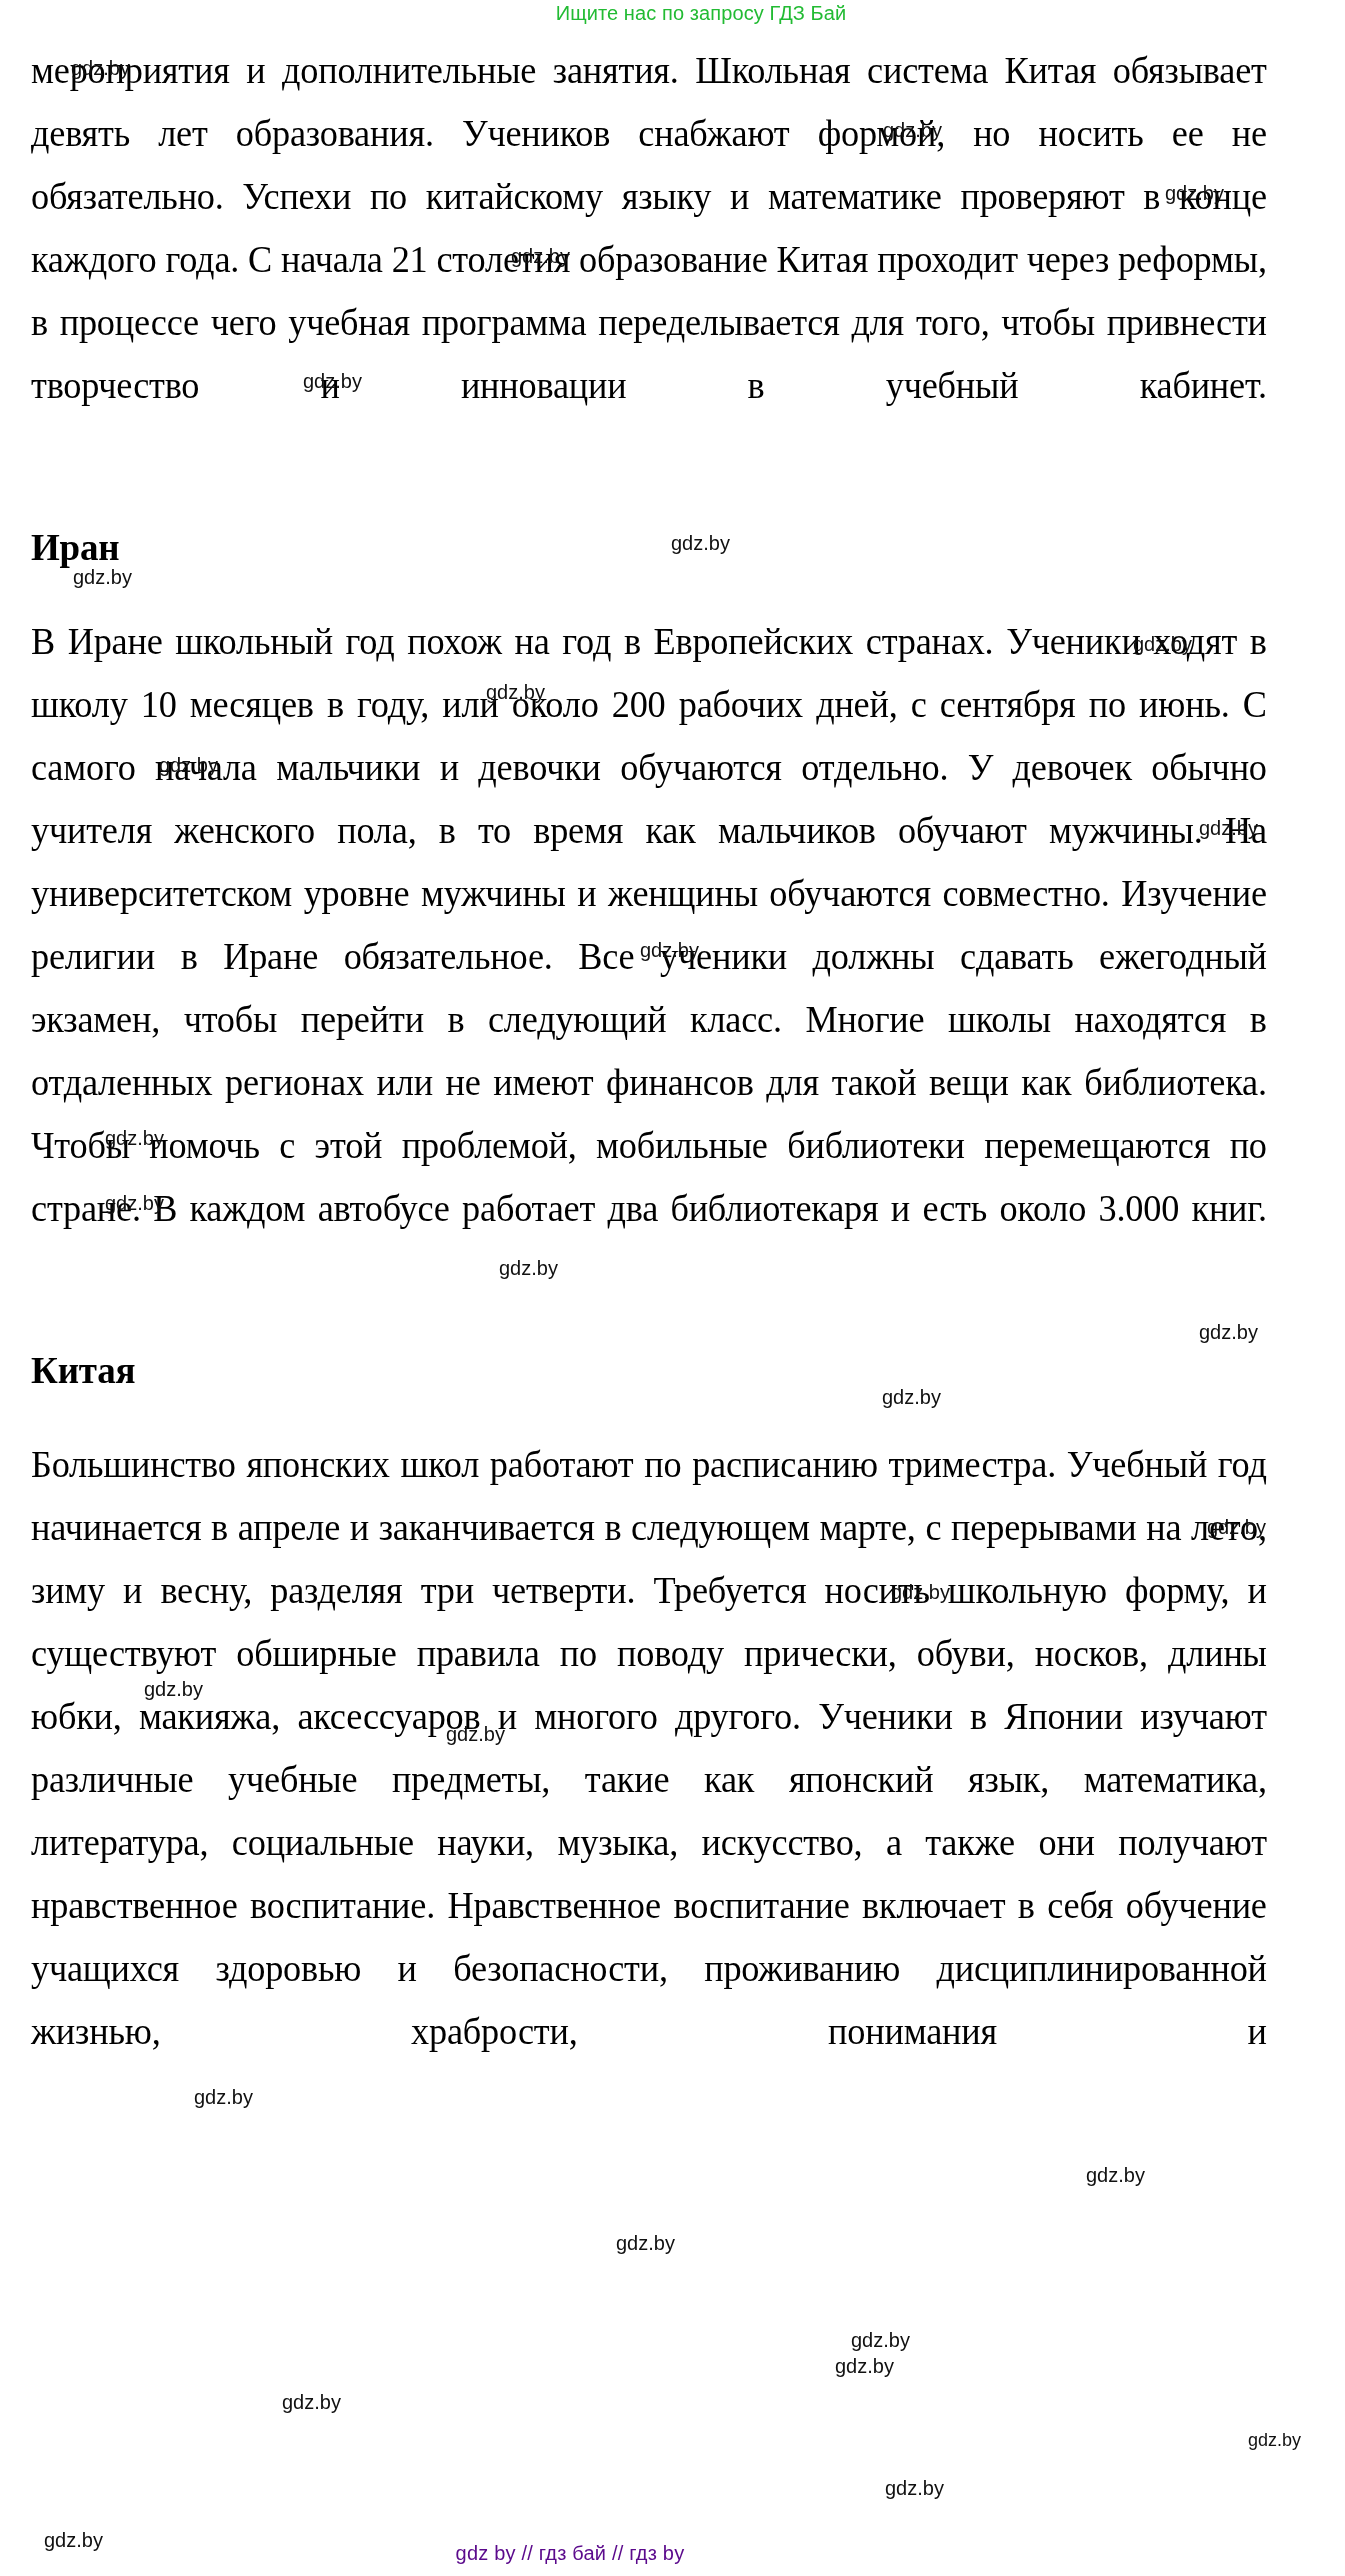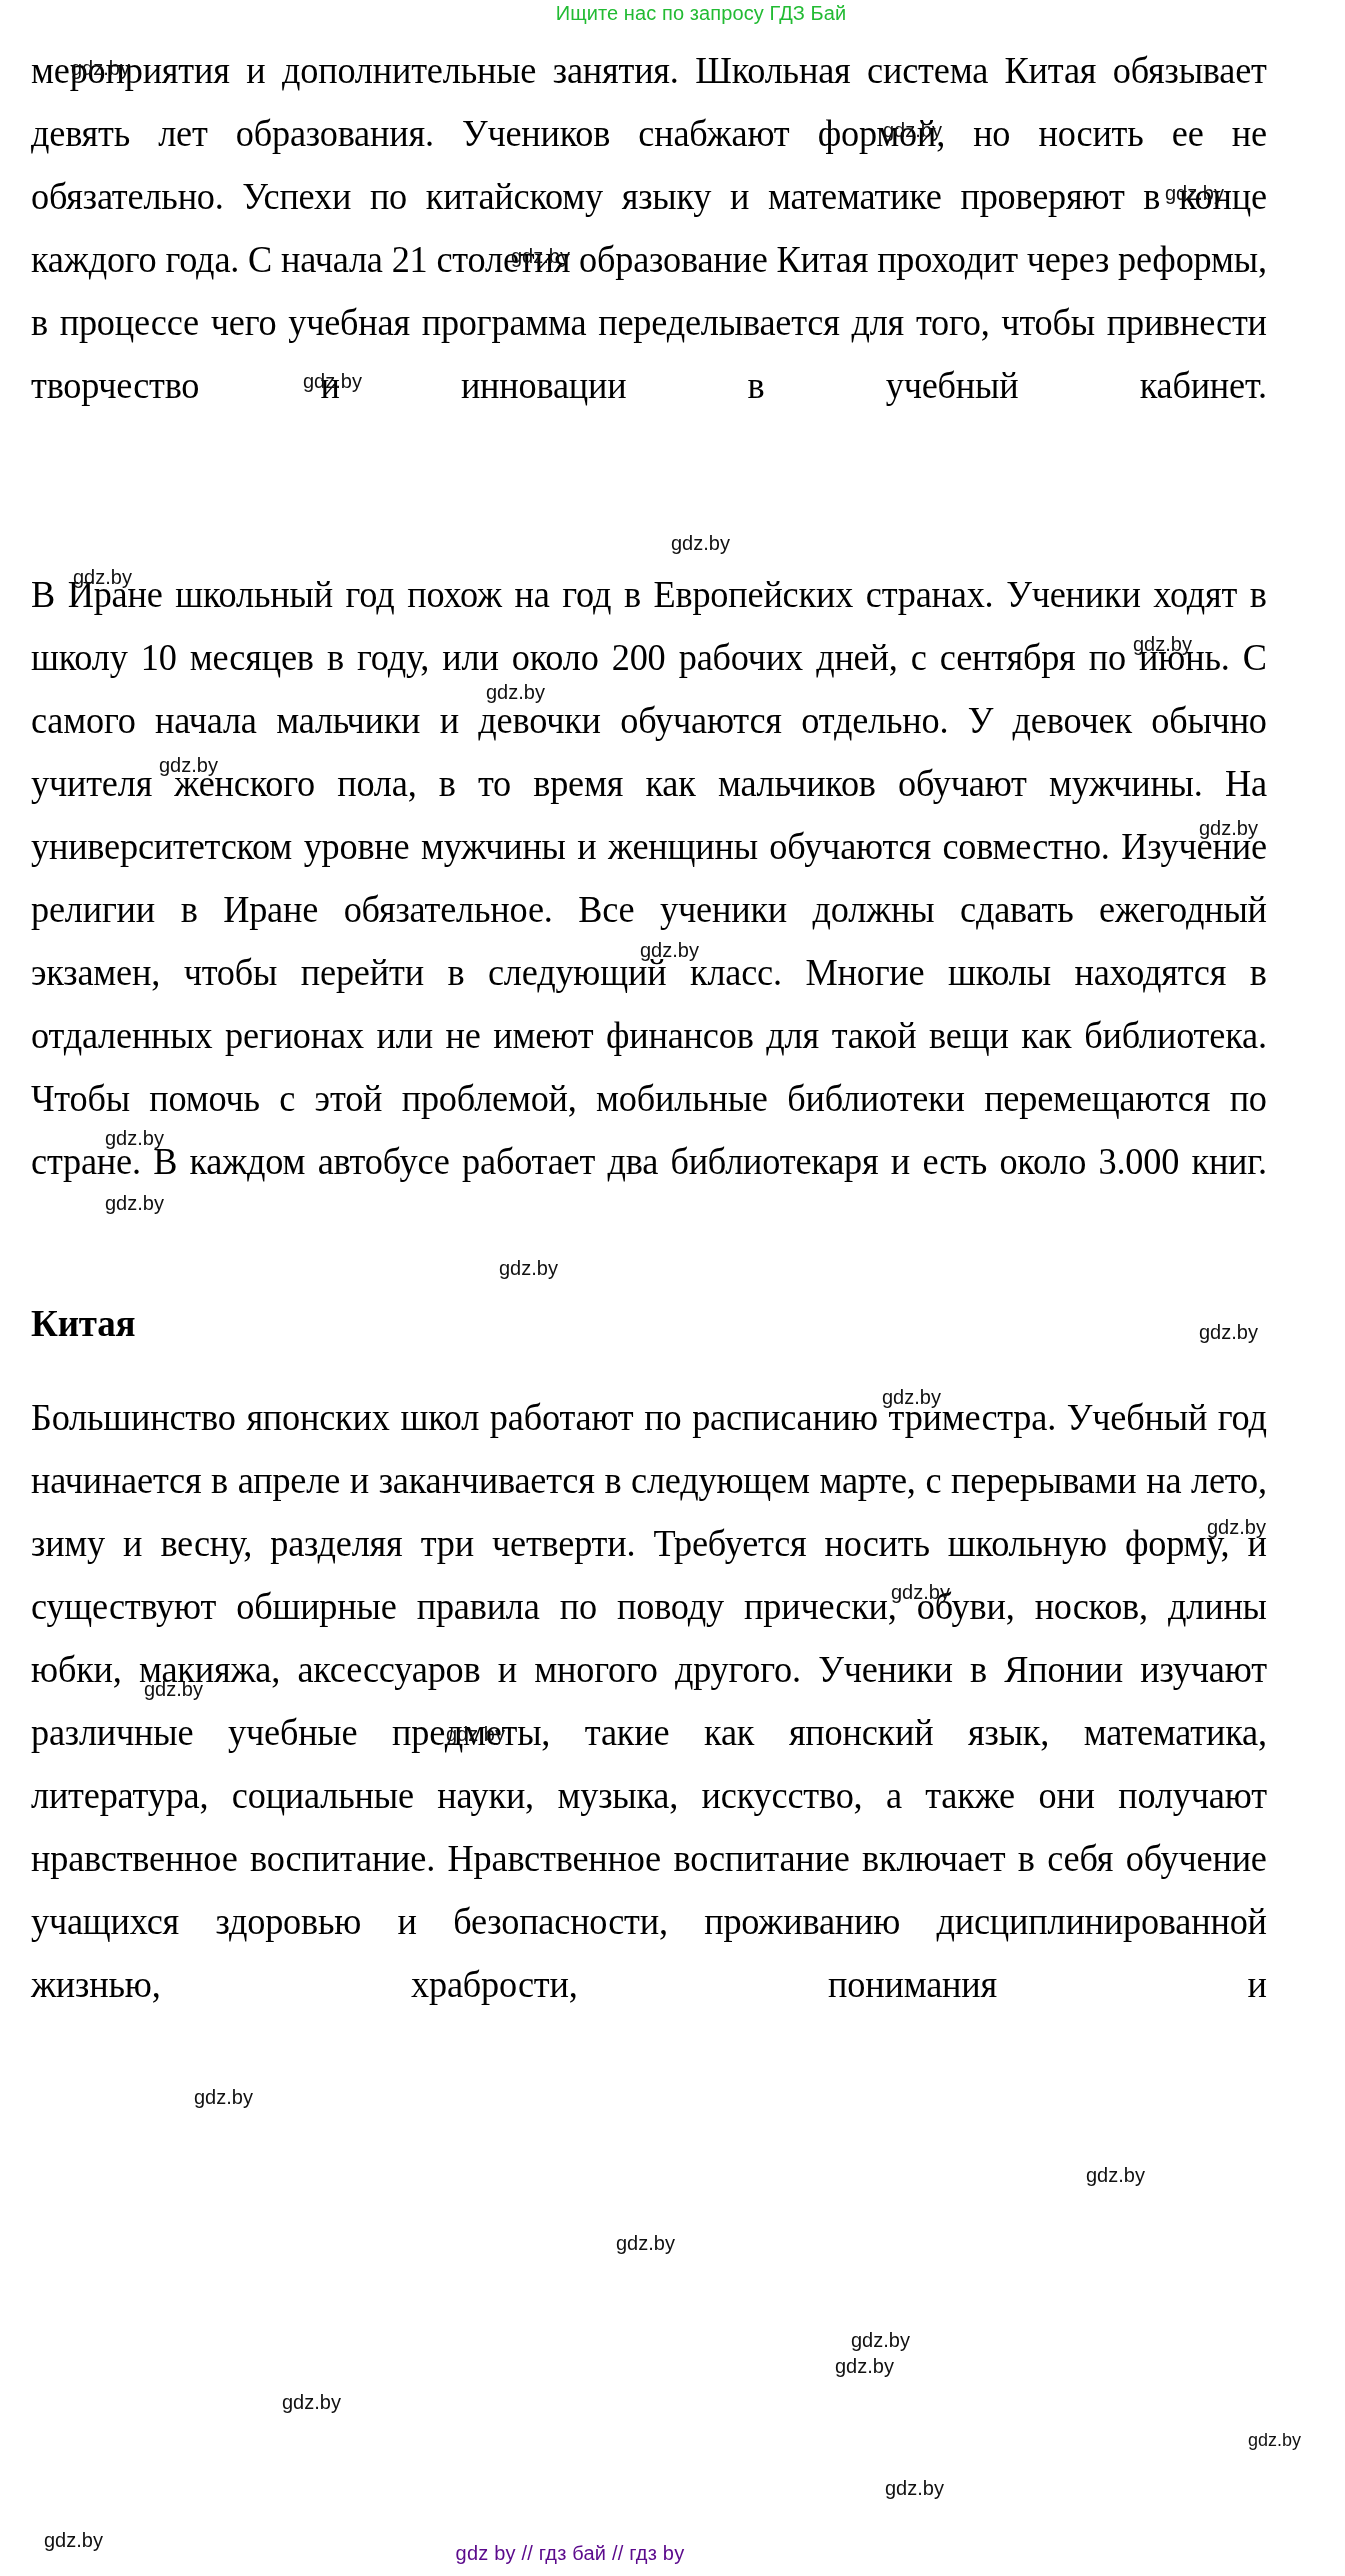--- a/index.html
+++ b/index.html
@@ -115,20 +115,21 @@
 <div id="promo-banner">
   <span class="promo-text" style="color: rgb(34, 187, 51);">Ищите нас по запросу ГДЗ Бай</span>
 </div>
 
 <div id="page-body">
 
   <p class="para last-line-justify">мероприятия и дополнительные занятия. Школьная система Китая обязывает девять лет образования. Учеников снабжают формой, но носить ее не обязательно. Успехи по китайскому языку и математике проверяют в конце каждого года. С начала 21 столетия образование Китая проходит через реформы, в процессе чего учебная программа переделывается для того, чтобы привнести творчество и инновации в учебный кабинет.</p>
 
   <div class="gap-before-heading"></div>
 
+  <h2 class="section-heading">Иран</h2>
 
   <div class="gap-after-heading"></div>
 
   <p class="para last-line-justify">В Иране школьный год похож на год в Европейских странах. Ученики ходят в школу 10 месяцев в году, или около 200 рабочих дней, с сентября по июнь. С самого начала мальчики и девочки обучаются отдельно. У девочек обычно учителя женского пола, в то время как мальчиков обучают мужчины. На университетском уровне мужчины и женщины обучаются совместно. Изучение религии в Иране обязательное. Все ученики должны сдавать ежегодный экзамен, чтобы перейти в следующий класс. Многие школы находятся в отдаленных регионах или не имеют финансов для такой вещи как библиотека. Чтобы помочь с этой проблемой, мобильные библиотеки перемещаются по стране. В каждом автобусе работает два библиотекаря и есть около 3.000 книг.</p>
 
   <div class="gap-before-heading"></div>
 
   <h2 class="section-heading">Китая</h2>
 
   <div class="gap-after-heading"></div>

